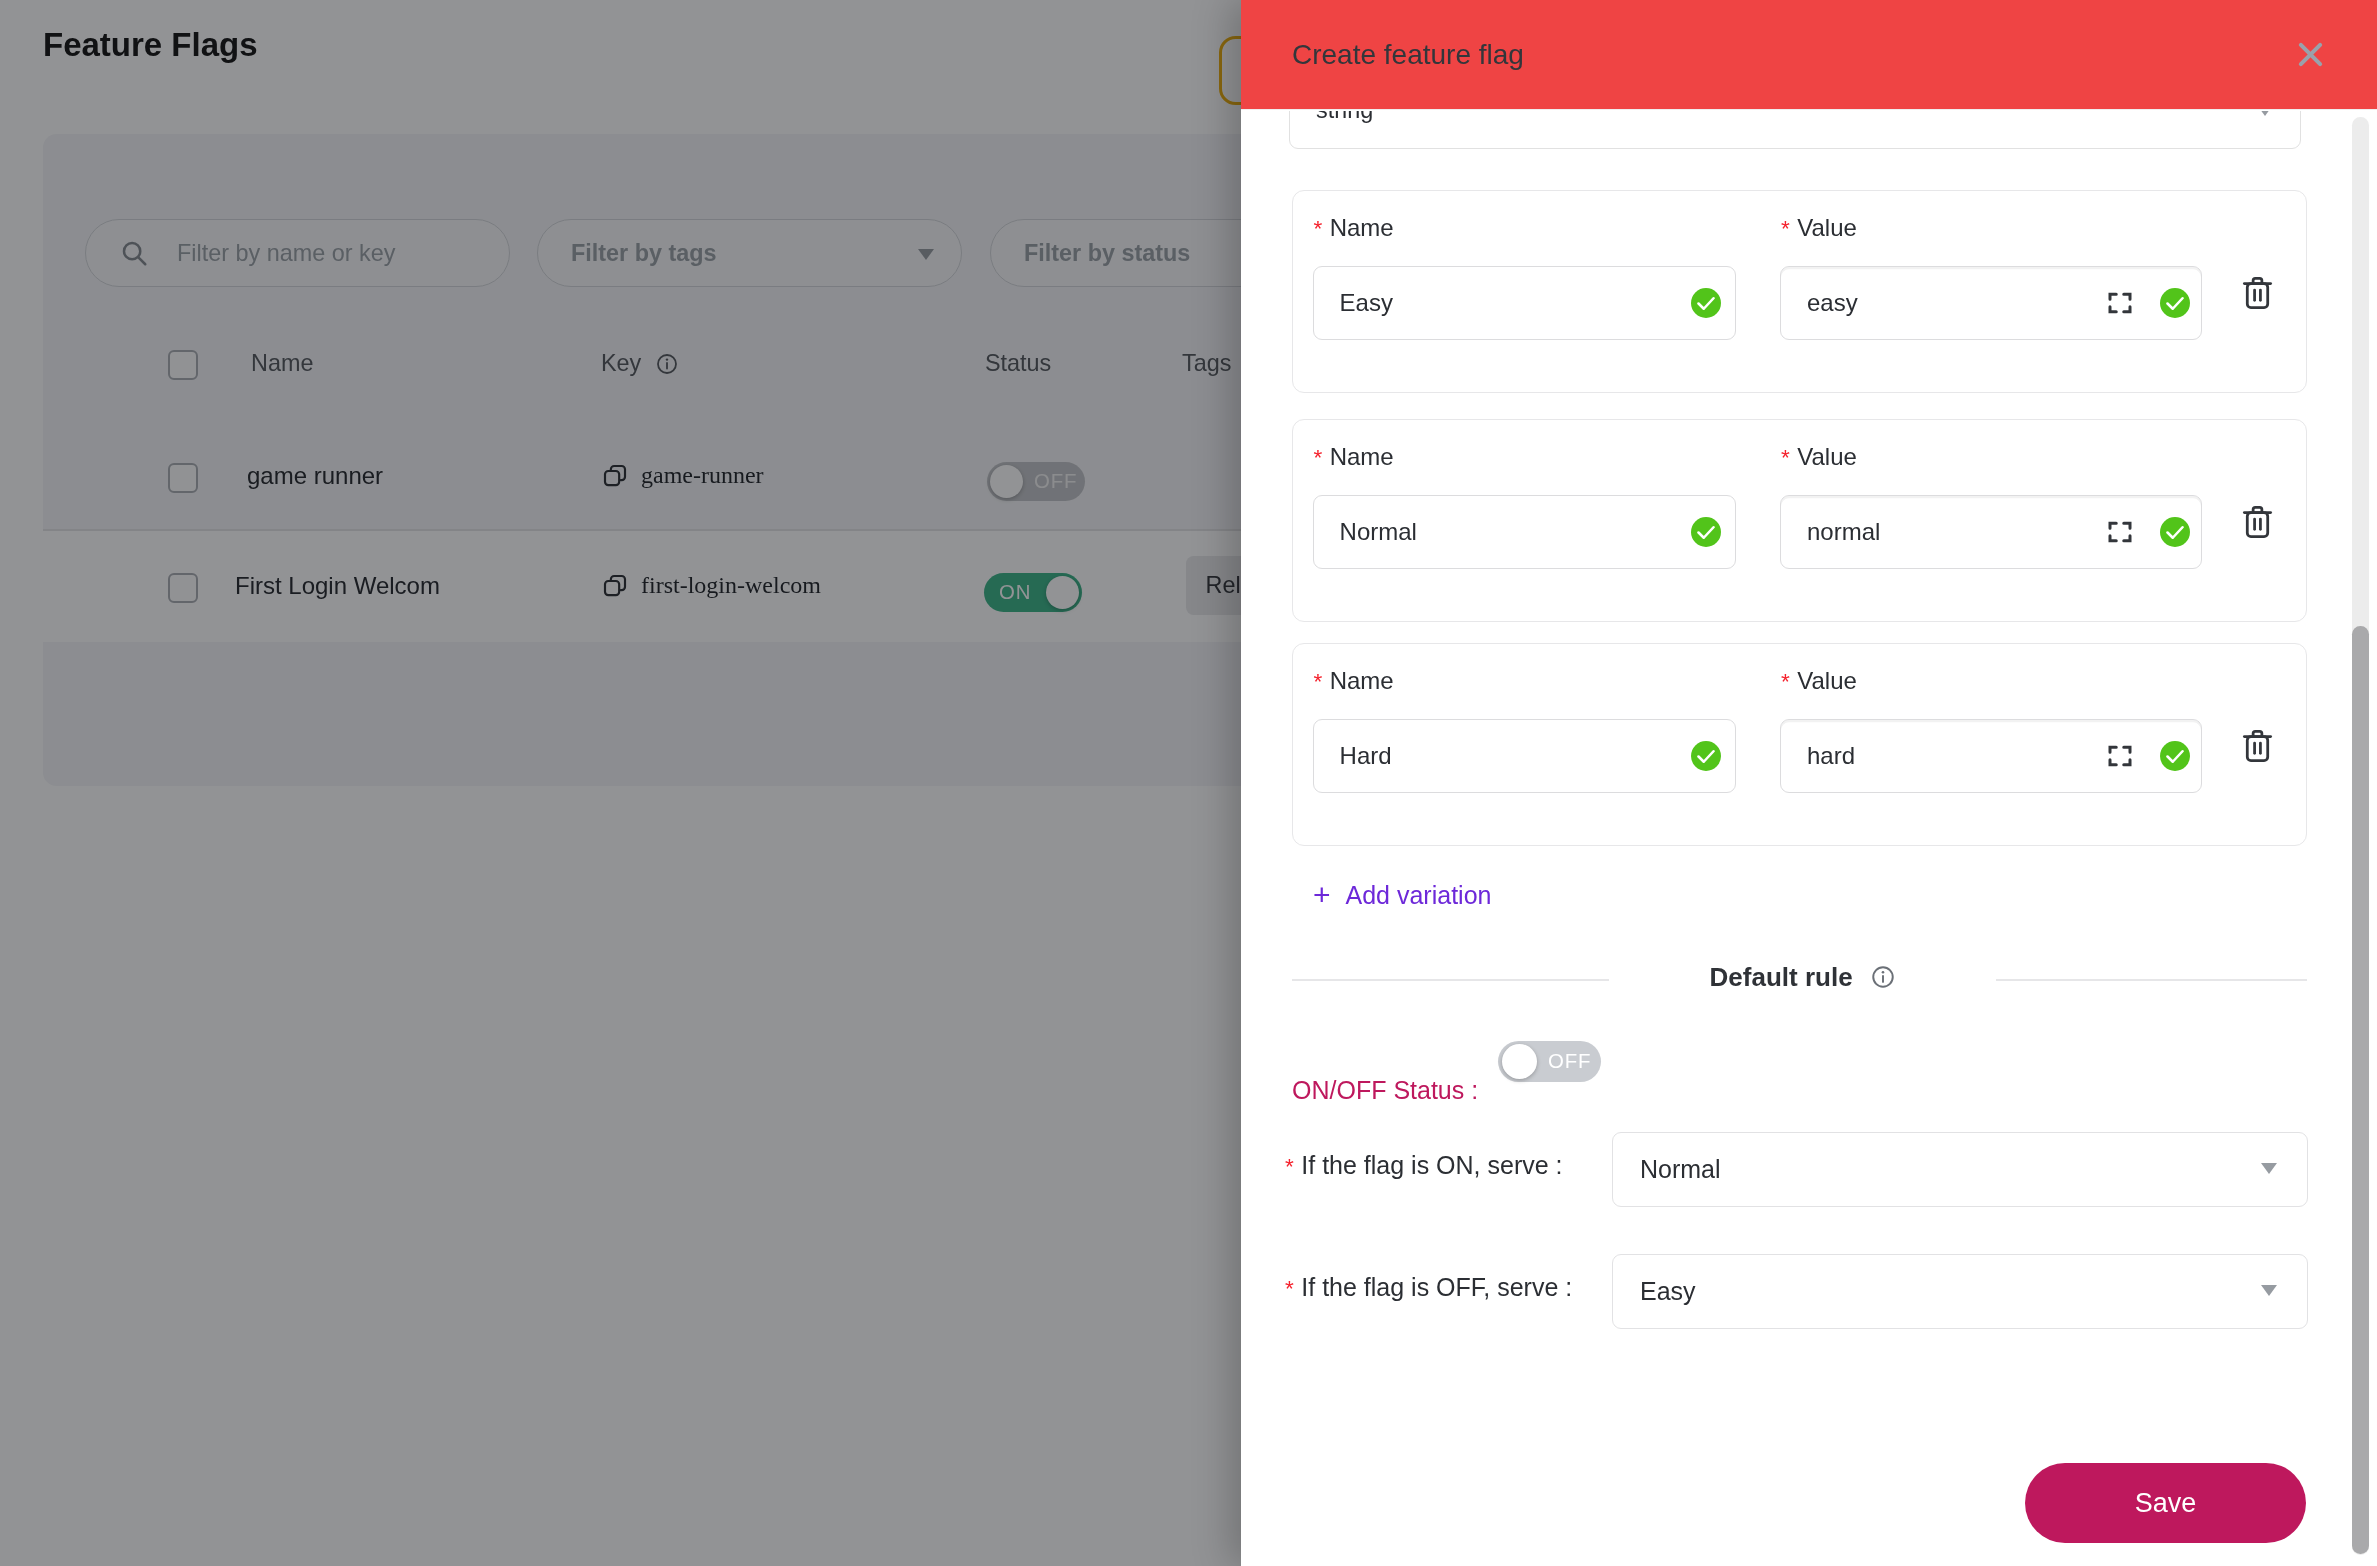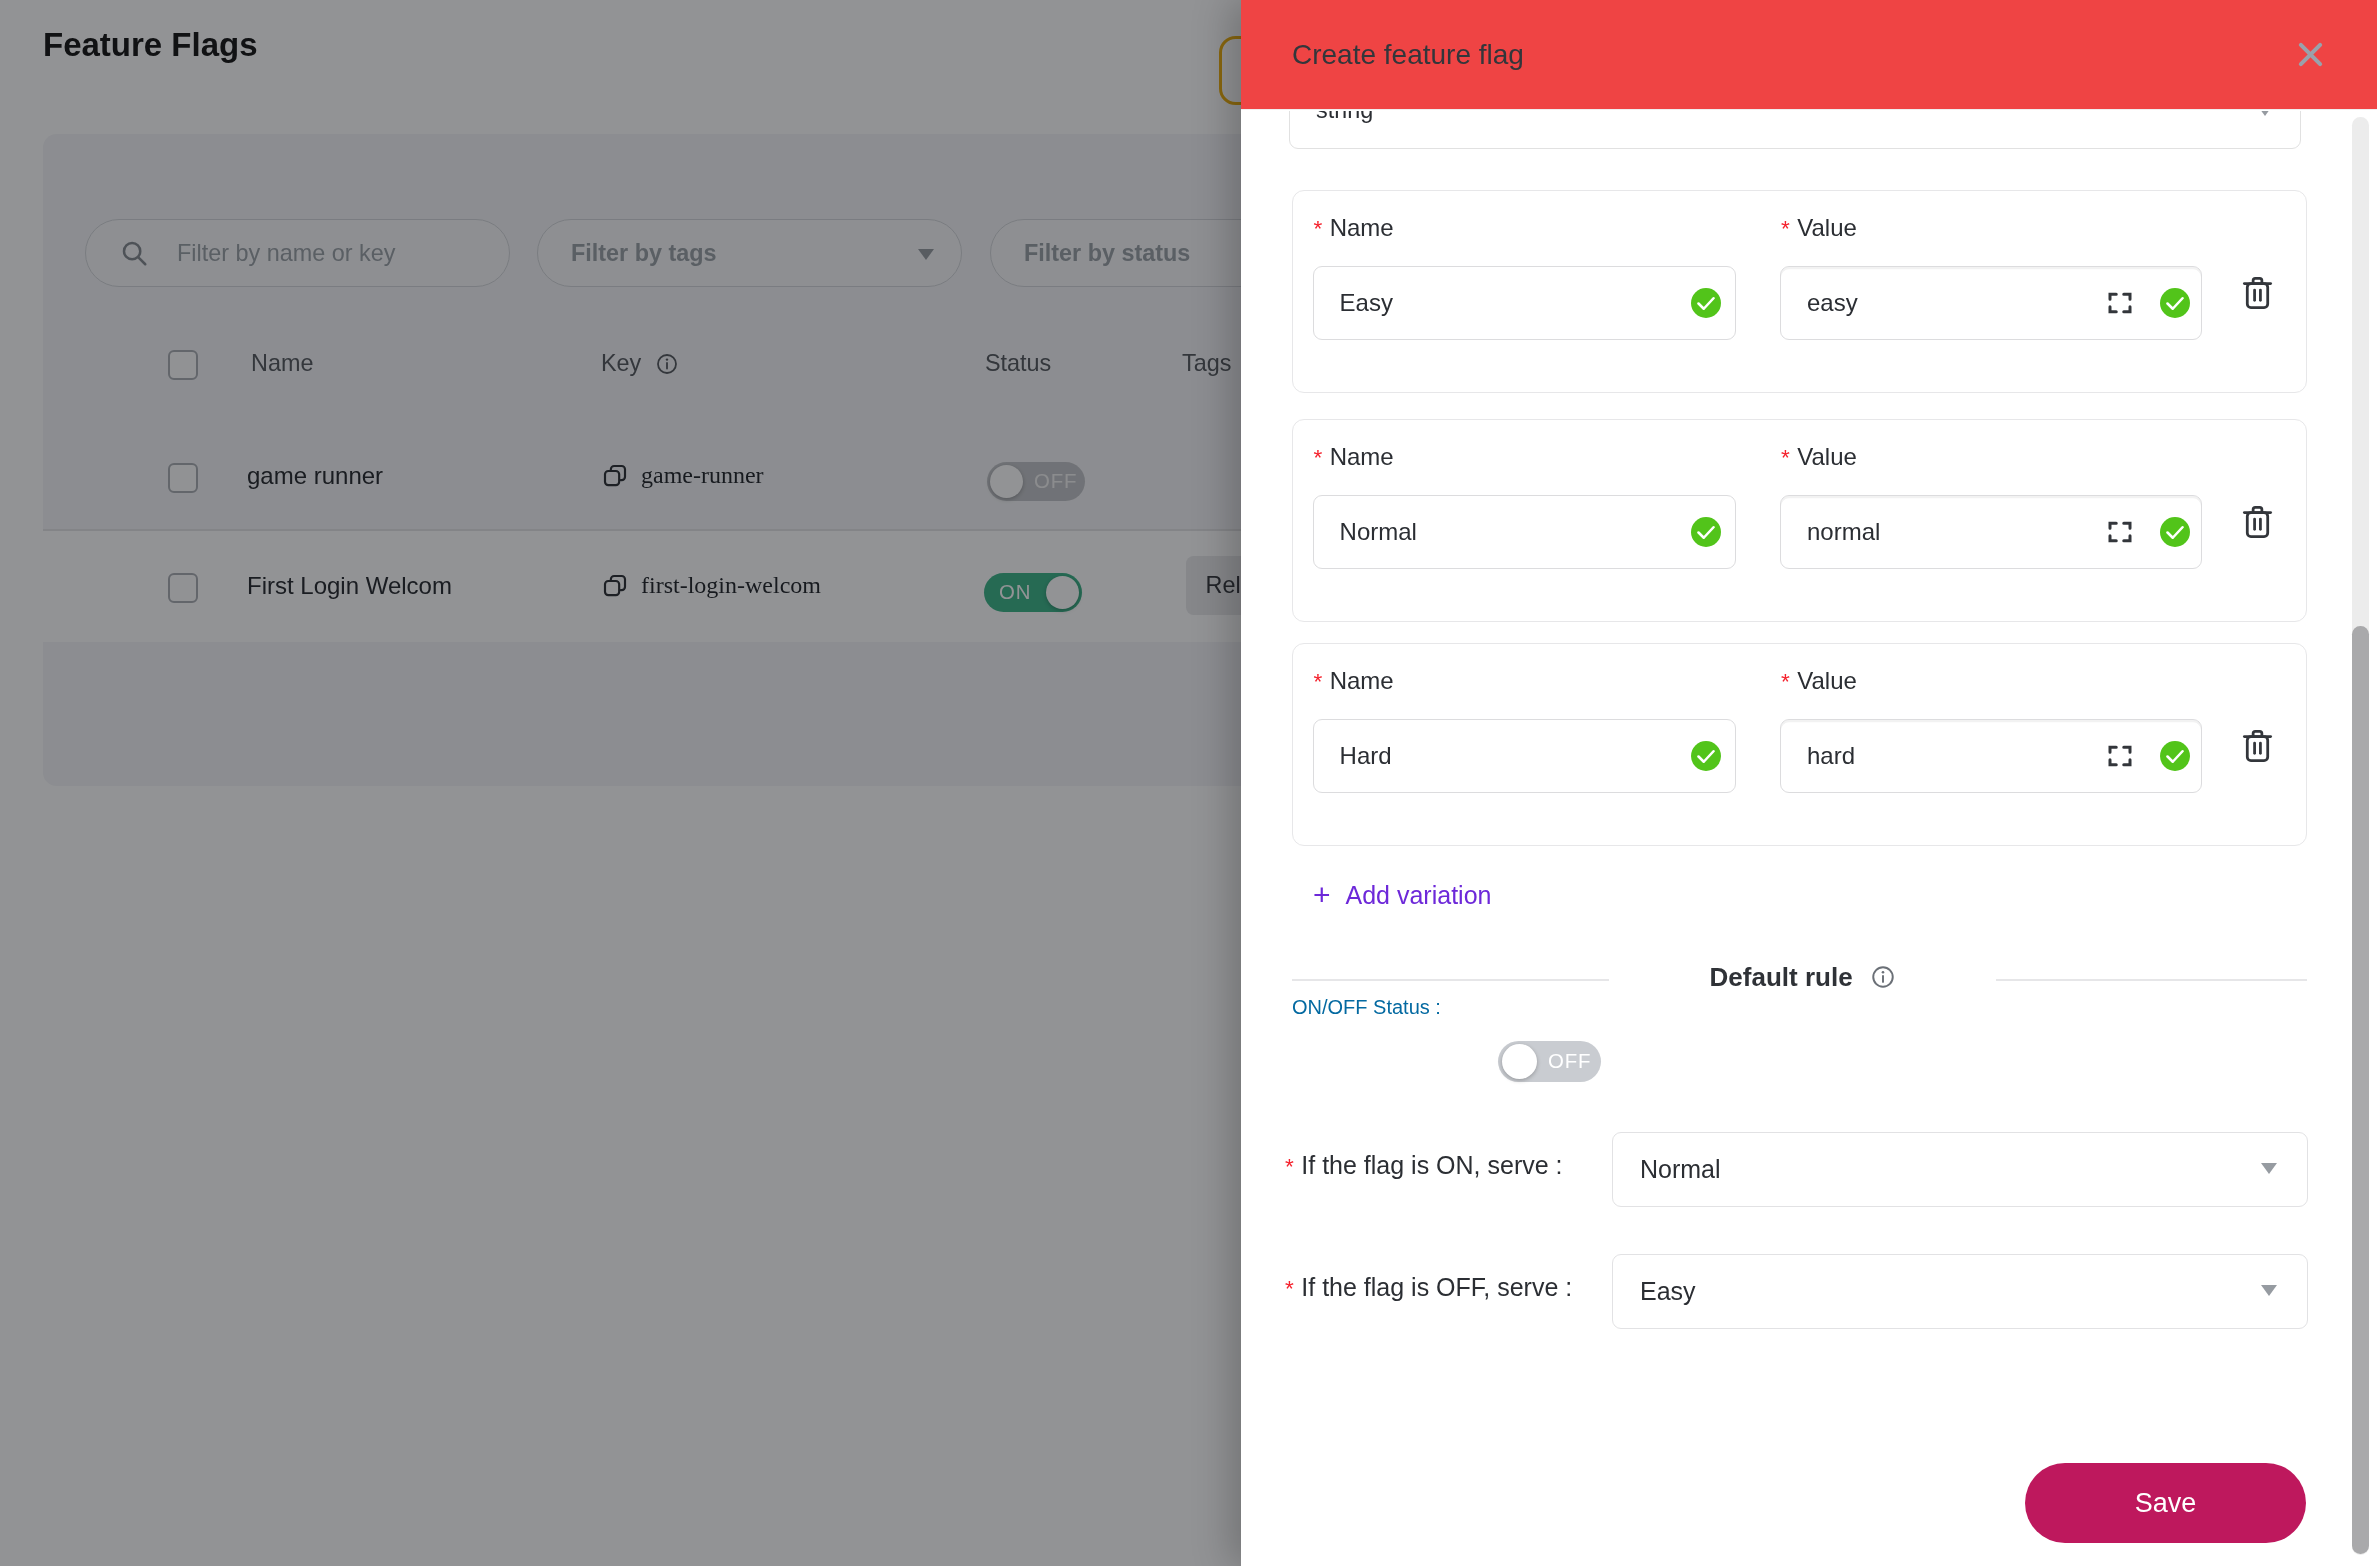--- a/index.html
+++ b/index.html
@@ -68,21 +68,21 @@
   .expand-ico{position:absolute;top:21px;width:30px;height:30px;}
   .trash-btn{position:absolute;left:947px;top:83px;width:35px;height:38px;cursor:pointer;}
 
   .add-variation{position:absolute;left:72px;top:767px;height:35px;font-size:25px;color:#6d28d9;cursor:pointer;white-space:nowrap;}
   .add-variation .plus{font-size:30px;margin-right:15px;vertical-align:-1.5px;}
 
   .drule-line{position:absolute;top:868px;height:1.5px;background:#e6e6e8;}
   .drule-text{position:absolute;left:347px;top:851px;width:430px;text-align:center;font-size:26px;font-weight:bold;color:#2f3237;white-space:nowrap;}
   .drule-text svg{vertical-align:-3.8px;margin-left:10.6px;}
 
-  .onoff-label{position:absolute;left:51px;top:876px;height:41px;line-height:41px;font-size:20px;color:#0369a1;}
+  .onoff-label{position:absolute;left:51px;top:959px;height:41px;line-height:41px;font-size:25px;color:#be185d;}
   .sw-drawer{left:257px;top:924px;width:103px;height:41px;background:#c9ccd1;}
   .sw-drawer .knob{left:3.8px;width:35px;height:35px;}
   .sw-drawer .lbl{left:50px;line-height:41px;color:#fff;}
 
   .serve-label{position:absolute;left:44px;font-size:25px;color:#2b2e33;white-space:nowrap;}
   .serve-box{position:absolute;left:371px;width:694px;height:73px;border:1.5px solid #e2e2e4;border-radius:9px;background:#fff;}
   .serve-box .val{position:absolute;left:27px;top:0;height:73px;line-height:73px;font-size:25px;color:#2b2e33;}
   .serve-box .caret{right:30px;top:30px;}
 
   .save-btn{position:absolute;left:784px;top:1352px;width:281px;height:80px;border:none;border-radius:40px;
@@ -135,21 +135,21 @@
     <path d="M13 11 V10 a4 4 0 0 1 4-4 h9 a4 4 0 0 1 4 4 v9 a4 4 0 0 1-4 4 h-1"></path>
     <rect x="6" y="12" width="17" height="17" rx="4"></rect>
   </svg>
   <span class="cell keytxt" style="left:641px;top:462px;">game-runner</span>
   <div class="switch sw-off-table">
     <span class="lbl">OFF</span>
     <span class="knob"></span>
   </div>
 
   <span class="cb" style="left:168px;top:573px;"></span>
-  <span class="cell" style="left:247px;top:572px;">First Login Welcom</span>
+  <span class="cell" style="left:235px;top:572px;">First Login Welcom</span>
   <svg class="abs" style="left:600px;top:571px;" width="30" height="30" viewBox="0 0 36 36" fill="none" stroke="#2b2e33" stroke-width="2.6" stroke-linecap="round">
     <path d="M13 11 V10 a4 4 0 0 1 4-4 h9 a4 4 0 0 1 4 4 v9 a4 4 0 0 1-4 4 h-1"></path>
     <rect x="6" y="12" width="17" height="17" rx="4"></rect>
   </svg>
   <span class="cell keytxt" style="left:641px;top:572px;">first-login-welcom</span>
   <div class="switch sw-on-table">
     <span class="lbl">ON</span>
     <span class="knob"></span>
   </div>
   <span class="tag-chip">Release</span>

